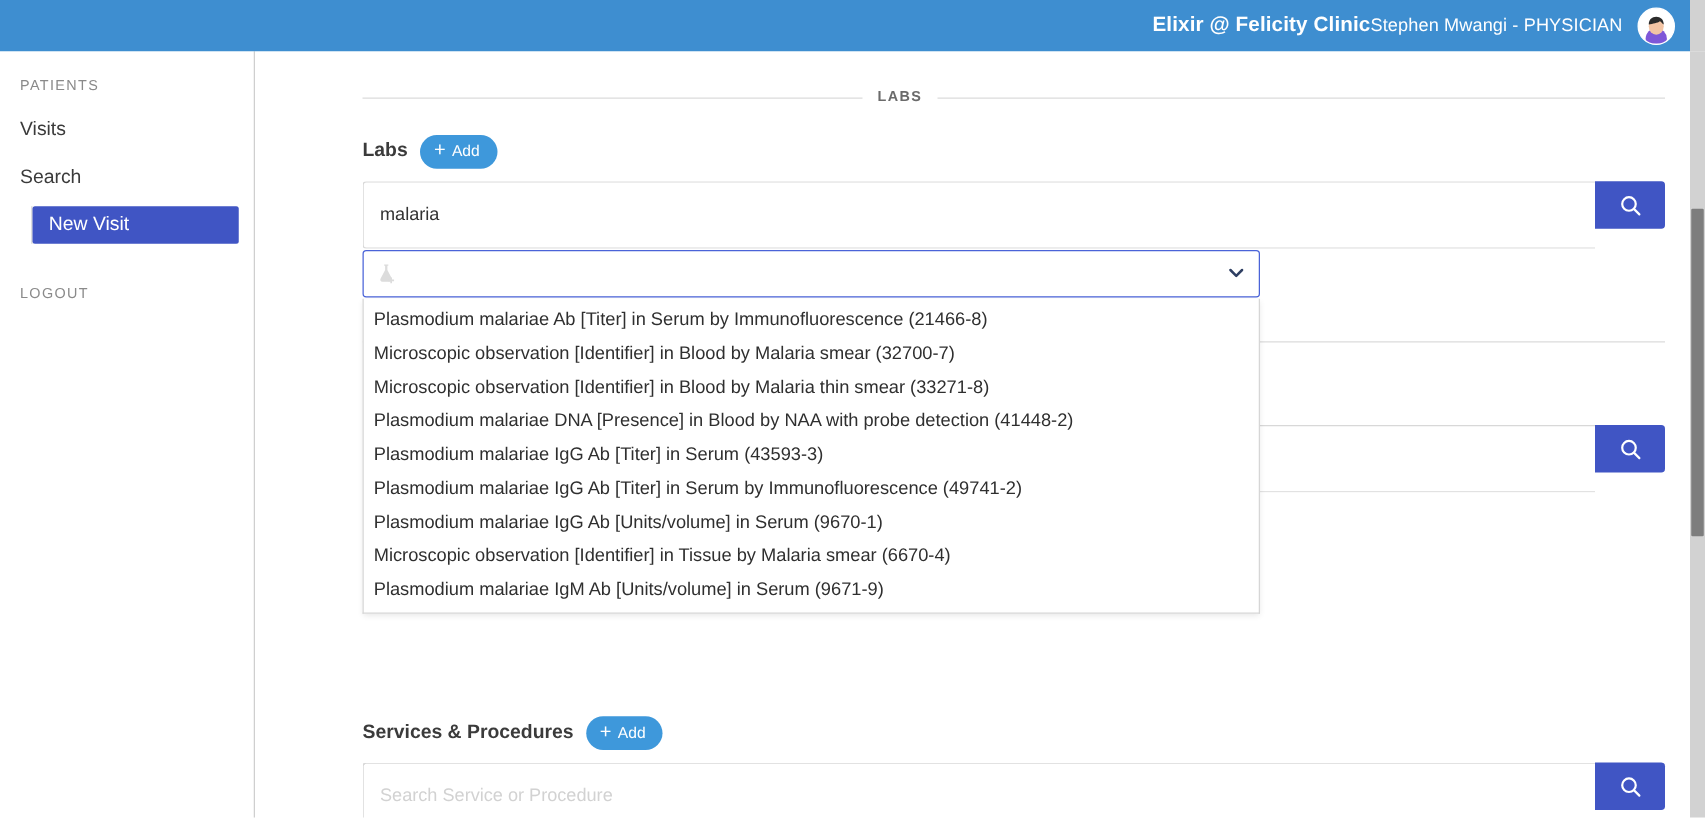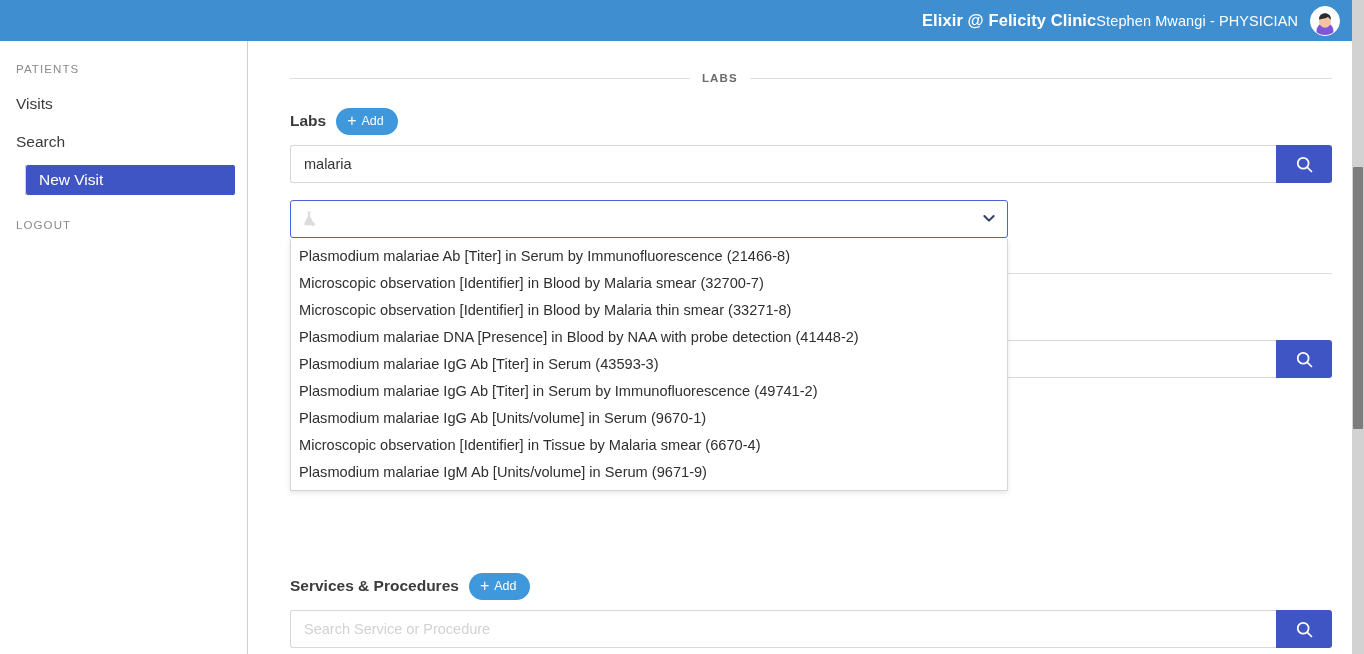--- a/index.html
+++ b/index.html
@@ -38,35 +38,35 @@
     background: #ffffff;
     display: flex; align-items: flex-end; justify-content: center;
     overflow: hidden;
     border: 1.5px solid #ffffff;
     flex: 0 0 auto;
   }
 
   
   .sidebar {
     position: absolute; top: 41px; left: 0;
-    width: 248px; height: 613px;
+    width: 204px; height: 613px;
     background: #ffffff;
     border-right: 1px solid #cfcfcf;
     padding-top: 22px;
     z-index: 20;
   }
   .side-label {
     font-size: 11.5px;
     color: #8a8a8a;
     letter-spacing: 1.1px;
     padding: 0 0 0 16px;
     margin-bottom: 14px;
     text-transform: uppercase;
   }
-  .side-label.logout { margin-top: 24px; margin-bottom: 0; }
+  .side-label.logout { margin-top: 34px; margin-bottom: 0; }
   .side-item {
     font-size: 15.5px;
     color: #3b3b3b;
     padding: 6px 0 6px 16px;
     margin-bottom: 8px;
     cursor: pointer;
   }
   .subnav {
     margin-left: 25px;
     border-left: 1px solid #d3d3d3;
@@ -129,21 +129,21 @@
     height: 27px; padding: 0 14px 0 11px;
     display: inline-flex; align-items: center; gap: 5px;
     cursor: pointer; font-family: inherit;
   }
   .add-btn .plus { font-size: 16px; line-height: 1; font-weight: 400; }
   .add-btn .lbl { font-size: 12.5px; }
 
   
   .searchrow { display: flex; height: 38px; width: 100%; }
   .searchrow input {
-    flex: 1; height: 38px;
+    flex: 1; height: 54px;
     border: 1px solid #d8d8d8;
     border-right: none;
     border-radius: 3px 0 0 3px;
     padding: 0 13px;
     font-size: 14.5px;
     color: #333333;
     font-family: inherit;
     outline: none;
     background: #ffffff;
   }

